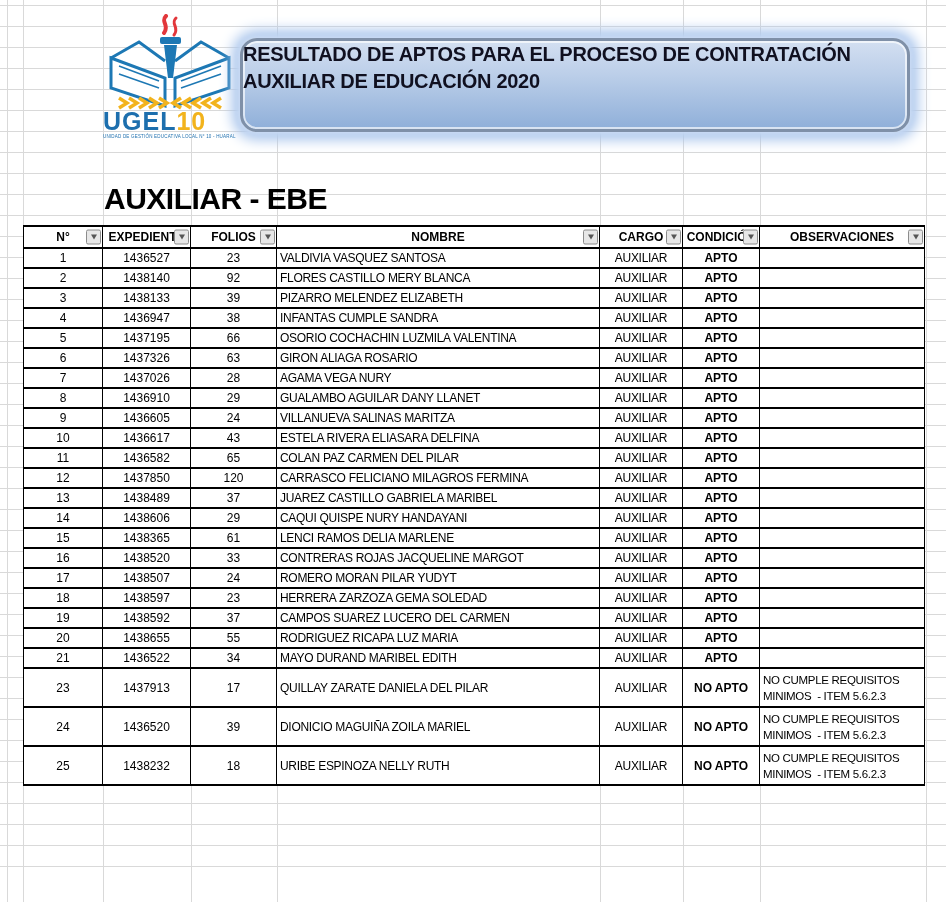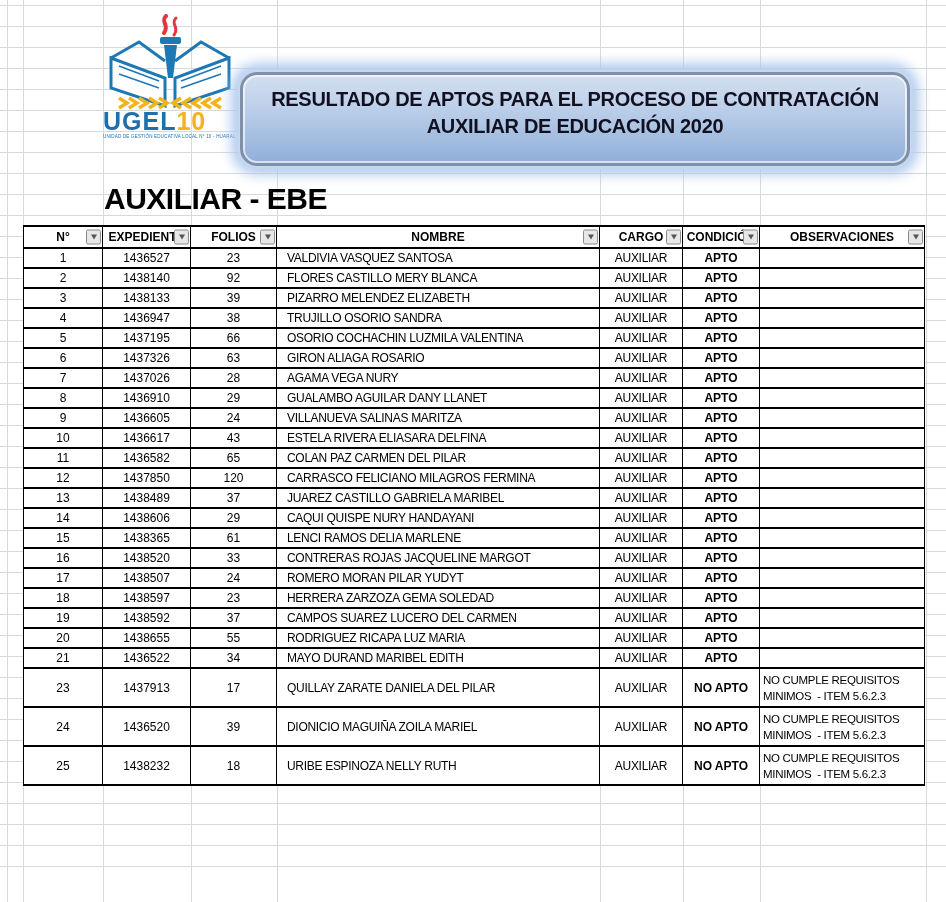--- a/index.html
+++ b/index.html
@@ -36,23 +36,20 @@
 
   
   #banner{
     position:absolute;left:240px;top:38px;width:670px;height:94px;
     box-sizing:border-box;
     border:3px solid #7f90a8;
     border-radius:17px;
     background:linear-gradient(to bottom,#d3dff1 0%,#bccfe9 38%,#8fafd9 100%);
     box-shadow:0 0 4px 2px #cdddf4, 0 0 13px 8px #a9c5ec,
                inset 0 0 0 2px rgba(255,255,255,0.65);
-    text-align:center;
-    padding-top:11px;
-    margin-top:34px;
   }
   .banner-line{
     font-size:20px;font-weight:bold;color:#101020;
     line-height:27px;letter-spacing:-0.3px;
   }
 
   
   #section-title{
     position:absolute;left:104px;top:182px;width:820px;
     font-size:30px;font-weight:bold;color:#000;
@@ -84,21 +81,21 @@
     background:#e7e7e7;border:1px solid #8c8c8c;border-radius:2px;
     display:flex;align-items:center;justify-content:center;
     padding:0;cursor:pointer;
   }
   .tri{
     width:0;height:0;
     border-left:3.5px solid transparent;border-right:3.5px solid transparent;
     border-top:5px solid #555;
   }
   .td-n,.td-expediente,.td-folios,.td-cargo,.td-condicion{text-align:center;}
-  .td-nombre{text-align:left;padding-left:10px;letter-spacing:-0.3px;}
+  .td-nombre{text-align:left;padding-left:3px;letter-spacing:-0.3px;}
   .td-cargo{letter-spacing:-0.3px;}
   .td-condicion{font-weight:bold;}
   .td-observaciones{
     text-align:left;padding-left:3px;font-size:11.5px;
     white-space:pre-wrap;line-height:16px;letter-spacing:-0.3px;margin-left:48px;
   }
 </style>
 </head>
 <body>
 
@@ -225,21 +222,21 @@
             <td class="td-folios">39</td>
             <td class="td-nombre">PIZARRO MELENDEZ ELIZABETH</td>
             <td class="td-cargo">AUXILIAR</td>
             <td class="td-condicion">APTO</td>
             <td class="td-observaciones"></td>
           </tr>
           <tr class="row-short">
             <td class="td-n">4</td>
             <td class="td-expediente">1436947</td>
             <td class="td-folios">38</td>
-            <td class="td-nombre">TRUJILLO OSORIO SANDRA</td>
+            <td class="td-nombre">INFANTAS CUMPLE SANDRA</td>
             <td class="td-cargo">AUXILIAR</td>
             <td class="td-condicion">APTO</td>
             <td class="td-observaciones"></td>
           </tr>
           <tr class="row-short">
             <td class="td-n">5</td>
             <td class="td-expediente">1437195</td>
             <td class="td-folios">66</td>
             <td class="td-nombre">OSORIO COCHACHIN LUZMILA VALENTINA</td>
             <td class="td-cargo">AUXILIAR</td>

